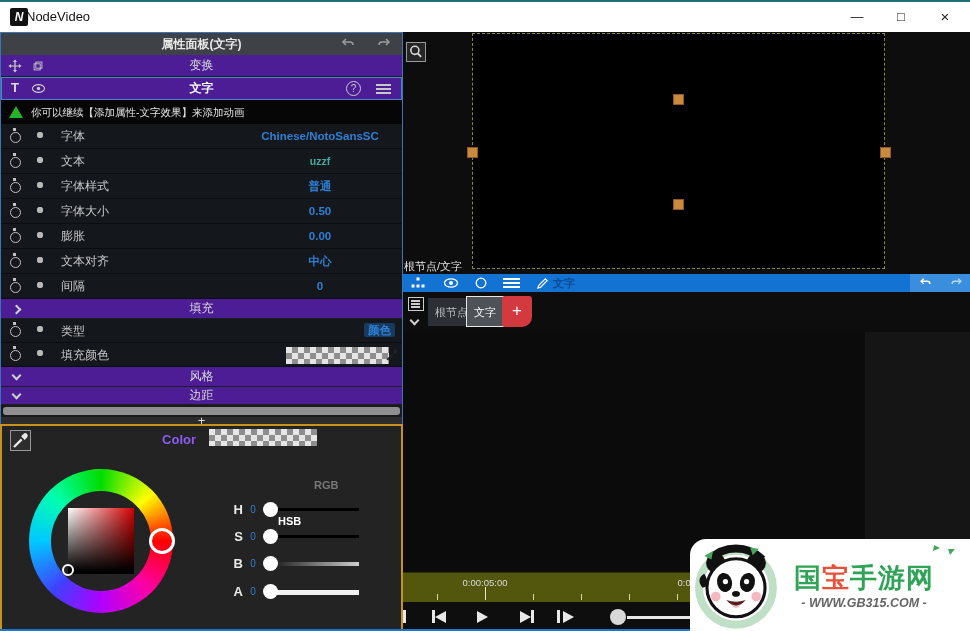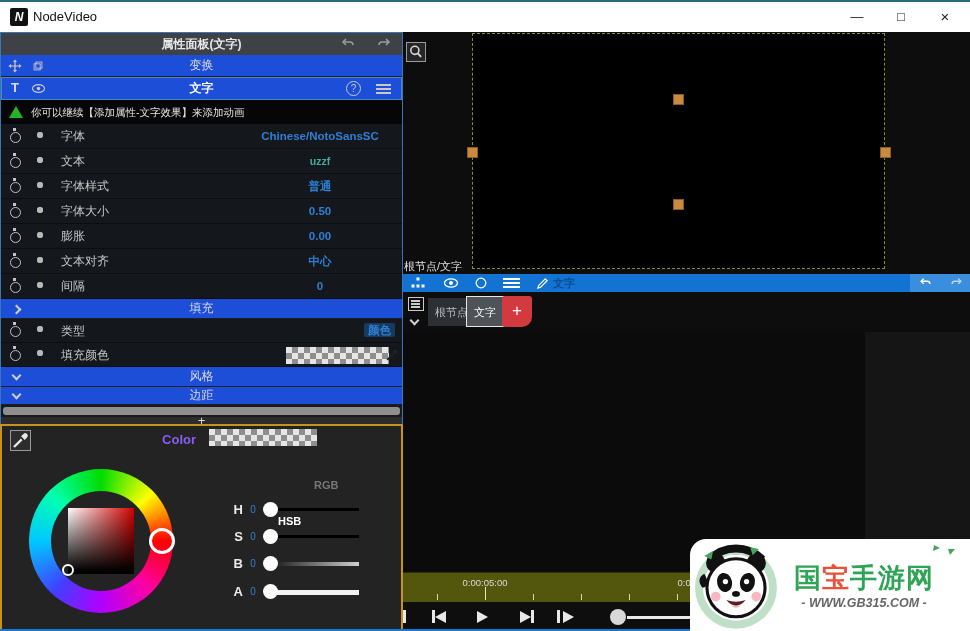--- a/index.html
+++ b/index.html
@@ -3,30 +3,30 @@
 <meta charset="utf-8">
 <style>
   * { margin:0; padding:0; box-sizing:border-box; }
   html,body { background:#000; }
   body { font-family:"Liberation Sans", sans-serif; }
   .window { position:relative; width:970px; height:631px; background:#0b0b0b; overflow:hidden; border-top:2px solid #266d7a; }
 
   
   .titlebar { position:absolute; left:0; top:0; width:970px; height:30px; background:#ffffff; }
   .app-logo { position:absolute; left:10px; top:6px; width:18px; height:18px; background:#111; color:#fff; font-weight:bold; font-style:italic; font-size:12px; text-align:center; line-height:18px; border-radius:2px; }
-  .app-title { position:absolute; left:33px; top:0; height:30px; line-height:30px; font-size:13px; color:#111; }
+  .app-title { position:absolute; left:26px; top:0; height:30px; line-height:30px; font-size:13px; color:#111; }
   .win-btn { position:absolute; top:0; width:34px; height:30px; text-align:center; line-height:30px; color:#222; font-size:13px; cursor:default; }
   .win-min { right:96px; }  .win-max { right:52px; }  .win-close { right:8px; font-size:15px; }
 
   
   .left-panel { position:absolute; left:0; top:30px; width:403px; height:392px; background:#14181d; border:1px solid #3a76b5; }
   .p-header { position:relative; height:22px; background:#3e4246; }
   .p-header .t { position:absolute; left:0; width:100%; text-align:center; line-height:22px; font-size:12px; font-weight:bold; color:#e8e8e8; }
   .hist-btn { position:absolute; top:3px; width:18px; height:16px; }
-  .p-section { position:relative; height:22px; background:#1d4ed8; border-bottom:1px solid #1b1e22; }
+  .p-section { position:relative; height:22px; background:#4c1d95; border-bottom:1px solid #1b1e22; }
   .p-section .t { position:absolute; left:0; width:100%; text-align:center; line-height:21px; font-size:12px; color:#dcdcdc; }
   .row-text { height:23px; border:1px solid #4a86c8; }
   .row-text .t { font-weight:bold; color:#fff; }
   .p-notice { position:relative; height:24px; background:#060606; }
   .warn-tri { position:absolute; left:8px; top:6px; width:0; height:0; border-left:7px solid transparent; border-right:7px solid transparent; border-bottom:12px solid #25b325; }
   .notice-txt { position:absolute; left:30px; top:0; line-height:24px; font-size:10.5px; color:#e2e2e2; }
   .prop-row { position:relative; height:25px; background:#14181d; border-bottom:1px solid #0b0d10; }
   .prop-label { position:absolute; left:60px; top:0; line-height:25px; font-size:12px; color:#c8c8c8; }
   .prop-value { position:absolute; left:244px; top:0; width:150px; line-height:25px; font-size:11.5px; font-weight:bold; text-align:center; color:#2e7fd4; }
   .val-teal { color:#3fae9e; font-size:10.5px; }

